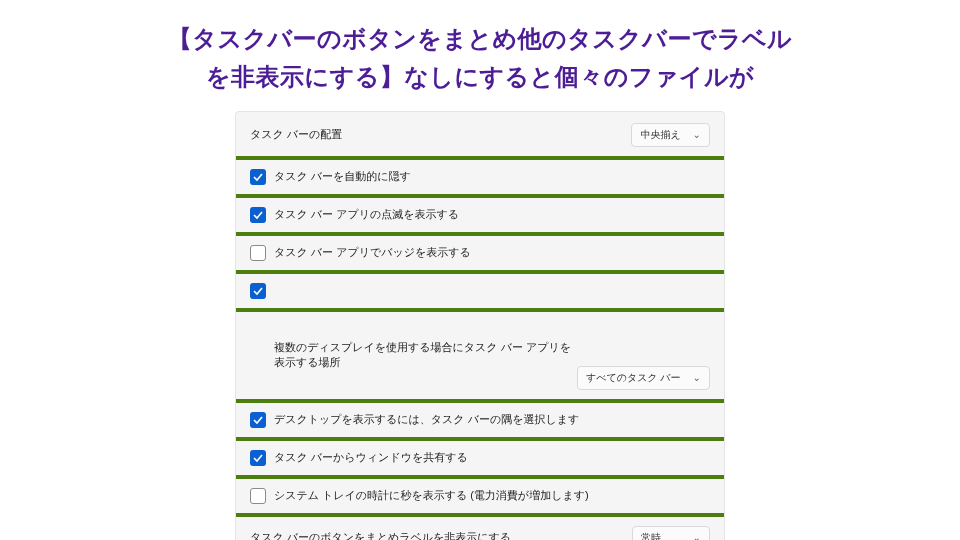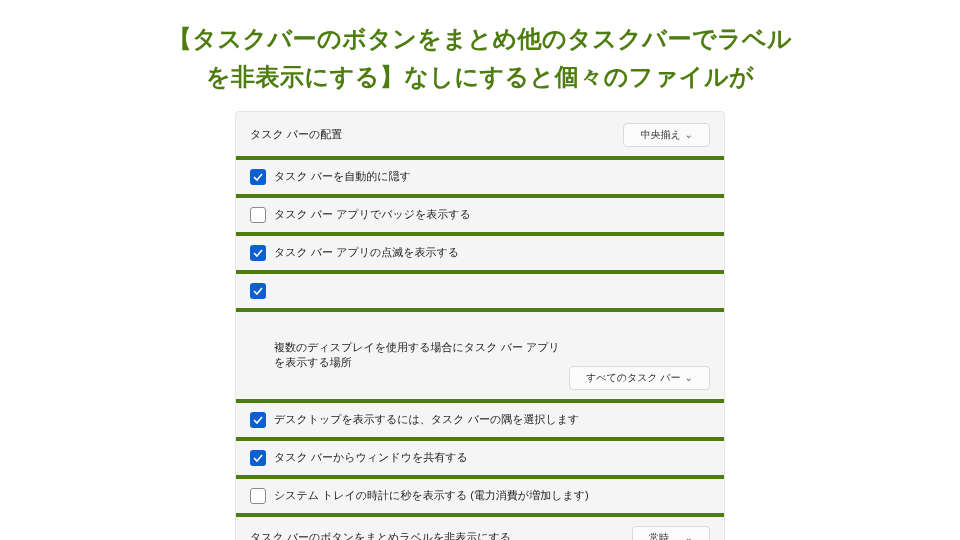--- a/index.html
+++ b/index.html
@@ -4,21 +4,21 @@
 <style>
   * { box-sizing: border-box; margin: 0; padding: 0; }
   body {
     width: 960px;
     height: 540px;
     background: #ffffff;
     font-family: "Yu Gothic", "Hiragino Sans", "Meiryo", sans-serif;
     overflow: hidden;
   }
   .heading {
-    color: #4d7c0f;
+    color: #4c1d95;
     font-weight: 700;
     font-size: 24px;
     text-align: center;
     line-height: 1.6;
     padding: 20px 30px 14px 30px;
     letter-spacing: 0.5px;
   }
   .panel {
     width: 490px;
     margin: 0 auto;
@@ -55,26 +55,26 @@
   }
   .checkbox.checked svg { width: 10px; height: 10px; }
   .checkbox.unchecked {
     background: #fff;
     border: 1px solid #8a8a8e;
   }
   .select {
     background: #fbfbfc;
     border: 1px solid #d9d9dc;
     border-radius: 4px;
-    padding: 4px 16px;
+    padding: 4px 8px;
     font-size: 10px;
     color: #333;
     display: flex;
     align-items: center;
-    gap: 4px;
+    gap: 12px;
     min-width: 78px;
     justify-content: space-between;
   }
   .select .chev { color: #666; }
   .select.wide { min-width: 108px; margin-top: 45px; }
   .highlight-wrap {
     padding: 3px 6px 5px 6px;
   }
   .highlight {
     border: 2.5px solid #18b0d0;
@@ -107,31 +107,31 @@
   <div class="row">
     <span class="checkbox checked">
       <svg viewBox="0 0 10 10">
           <path d="M1 5 L4 8 L9 2" stroke="#fff" stroke-width="1.6" fill="none"></path>
         </svg>
     </span>
     <span class="label">タスク バーを自動的に隠す</span>
   </div>
 
   <div class="row">
-    <span class="checkbox unchecked"></span>
-    <span class="label">タスク バー アプリでバッジを表示する</span>
-  </div>
-
-  <div class="row">
     <span class="checkbox checked">
       <svg viewBox="0 0 10 10">
           <path d="M1 5 L4 8 L9 2" stroke="#fff" stroke-width="1.6" fill="none"></path>
         </svg>
     </span>
     <span class="label">タスク バー アプリの点滅を表示する</span>
+  </div>
+
+  <div class="row">
+    <span class="checkbox unchecked"></span>
+    <span class="label">タスク バー アプリでバッジを表示する</span>
   </div>
 
   <div class="row">
     <span class="checkbox checked">
       <svg viewBox="0 0 10 10">
           <path d="M1 5 L4 8 L9 2" stroke="#fff" stroke-width="1.6" fill="none"></path>
         </svg>
     </span>
   </div>
 

